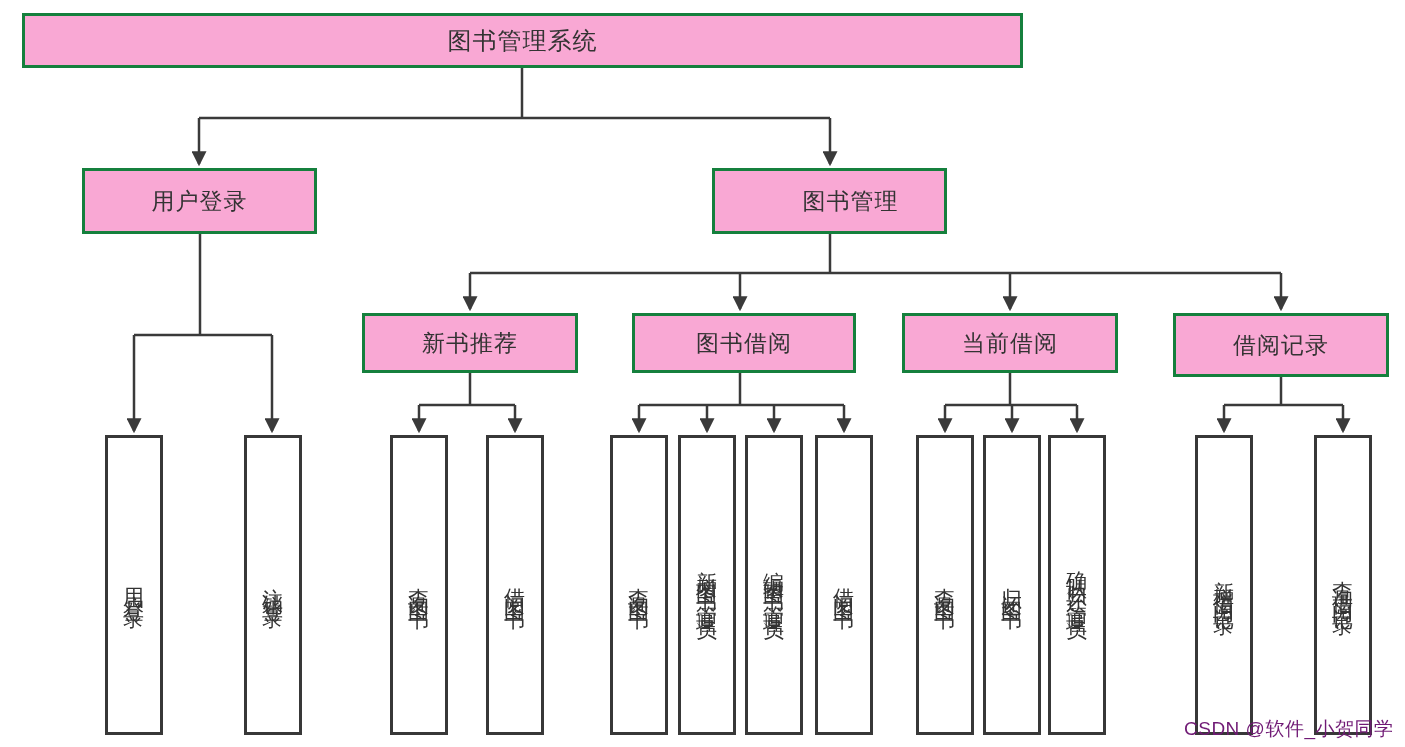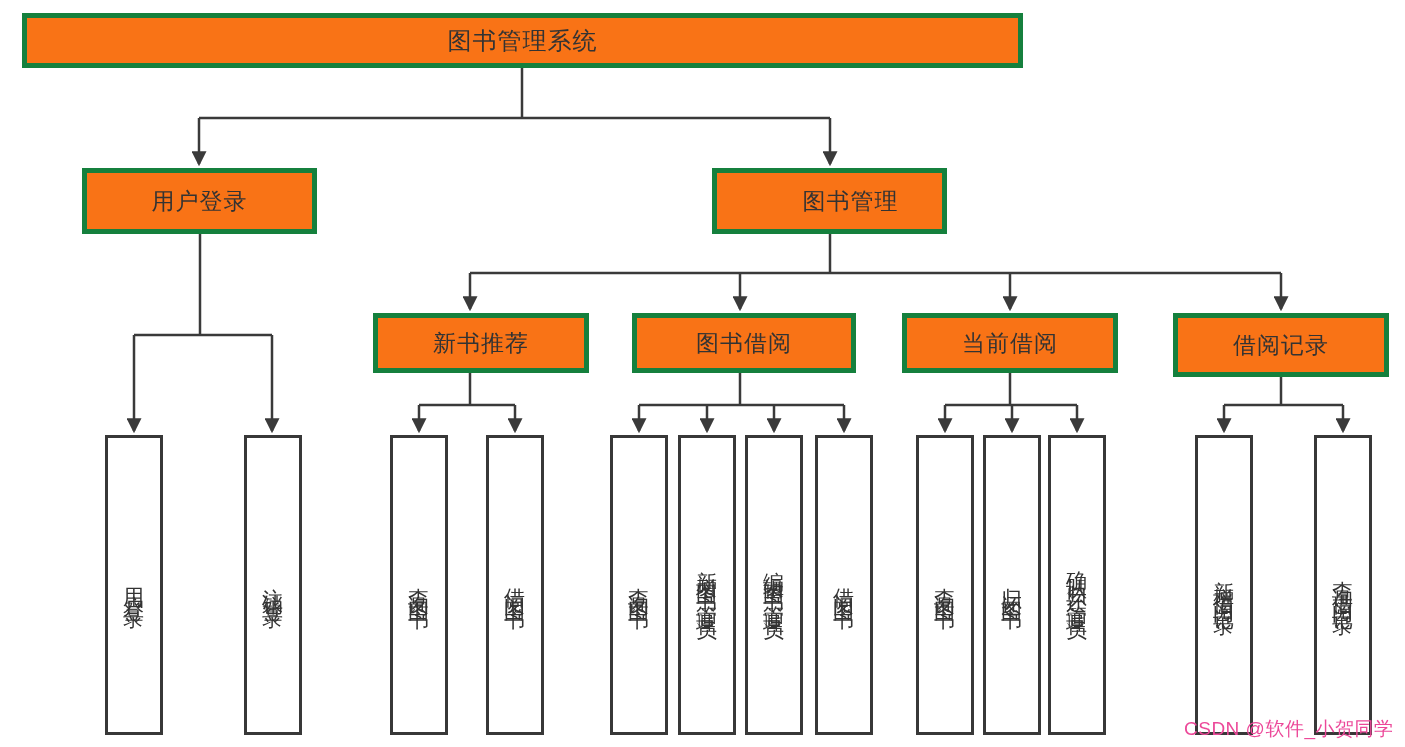--- a/index.html
+++ b/index.html
@@ -12,22 +12,22 @@
     overflow: hidden;
   }
   #connectors {
     position: absolute;
     left: 0; top: 0;
     width: 1405px; height: 747px;
   }
   .node {
     position: absolute;
     box-sizing: border-box;
-    border: 5px solid #15803d;
-    background: #f97316;
+    border: 3px solid #15803d;
+    background: #f9a8d4;
     display: flex;
     align-items: center;
     justify-content: center;
     color: #333333;
     font-size: 23px;
     letter-spacing: 1px;
     white-space: nowrap;
   }
   .node.root { font-size: 24px; }
   .leaf {
@@ -49,21 +49,21 @@
     letter-spacing: 7px;
     line-height: 1;
     color: #333333;
     white-space: nowrap;
   }
   #watermark {
     position: absolute;
     left: 1184px;
     top: 716px;
     font-size: 19px;
-    color: #ec4899;
+    color: #701a75;
     letter-spacing: 0.5px;
     z-index: 5;
     white-space: nowrap;
   }
   path.edge { stroke: #3a3a3a; stroke-width: 2.5; fill: none; }
 </style>
 </head>
 <body>
 
 <div id="stage">
@@ -128,21 +128,21 @@
       <path class="edge" d="M1224,405 V431" marker-end="url(#ah)"></path>
       <path class="edge" d="M1343,405 V431" marker-end="url(#ah)"></path>
     </g>
   </svg>
 
   <div class="node root" style="left:22px; top:13px; width:1001px; height:55px;">图书管理系统</div>
 
   <div class="node" style="left:82px; top:168px; width:235px; height:66px;">用户登录</div>
   <div class="node" style="left:712px; top:168px; width:235px; height:66px;padding-left:42px;">图书管理</div>
 
-  <div class="node" style="left:362px; top:313px; width:216px; height:60px;margin-left:11px;">新书推荐</div>
+  <div class="node" style="left:362px; top:313px; width:216px; height:60px;">新书推荐</div>
   <div class="node" style="left:632px; top:313px; width:224px; height:60px;">图书借阅</div>
   <div class="node" style="left:902px; top:313px; width:216px; height:60px;">当前借阅</div>
   <div class="node" style="left:1173px; top:313px; width:216px; height:64px;">借阅记录</div>
 
   <div class="leaf" style="left:105px;">
     <span class="vtext">用户登录</span>
   </div>
   <div class="leaf" style="left:244px;">
     <span class="vtext">注销登录</span>
   </div>

